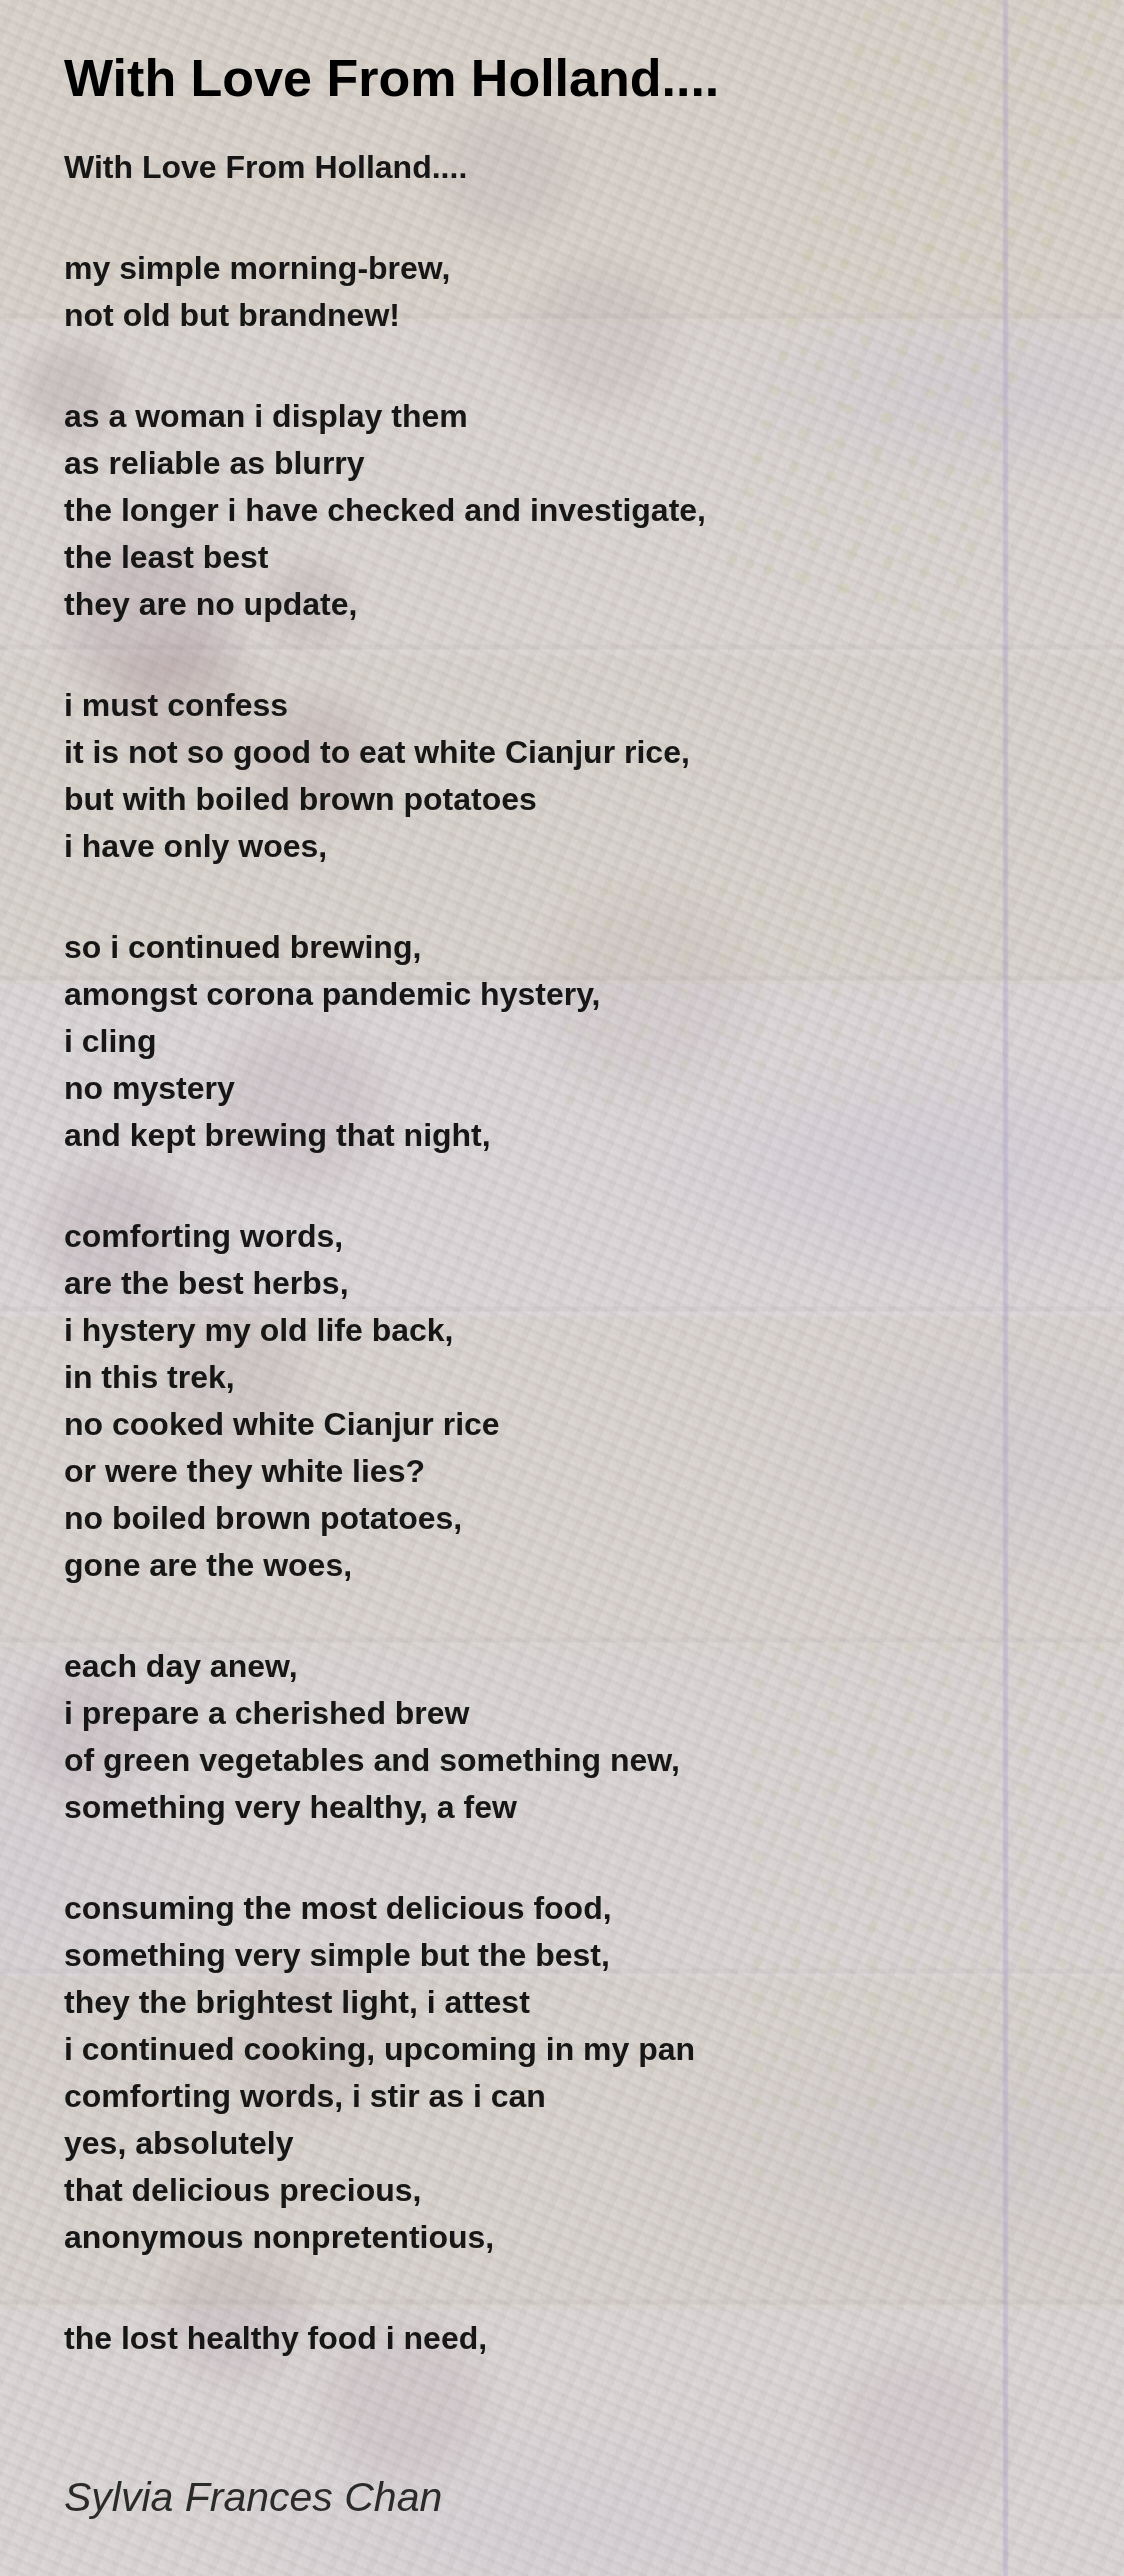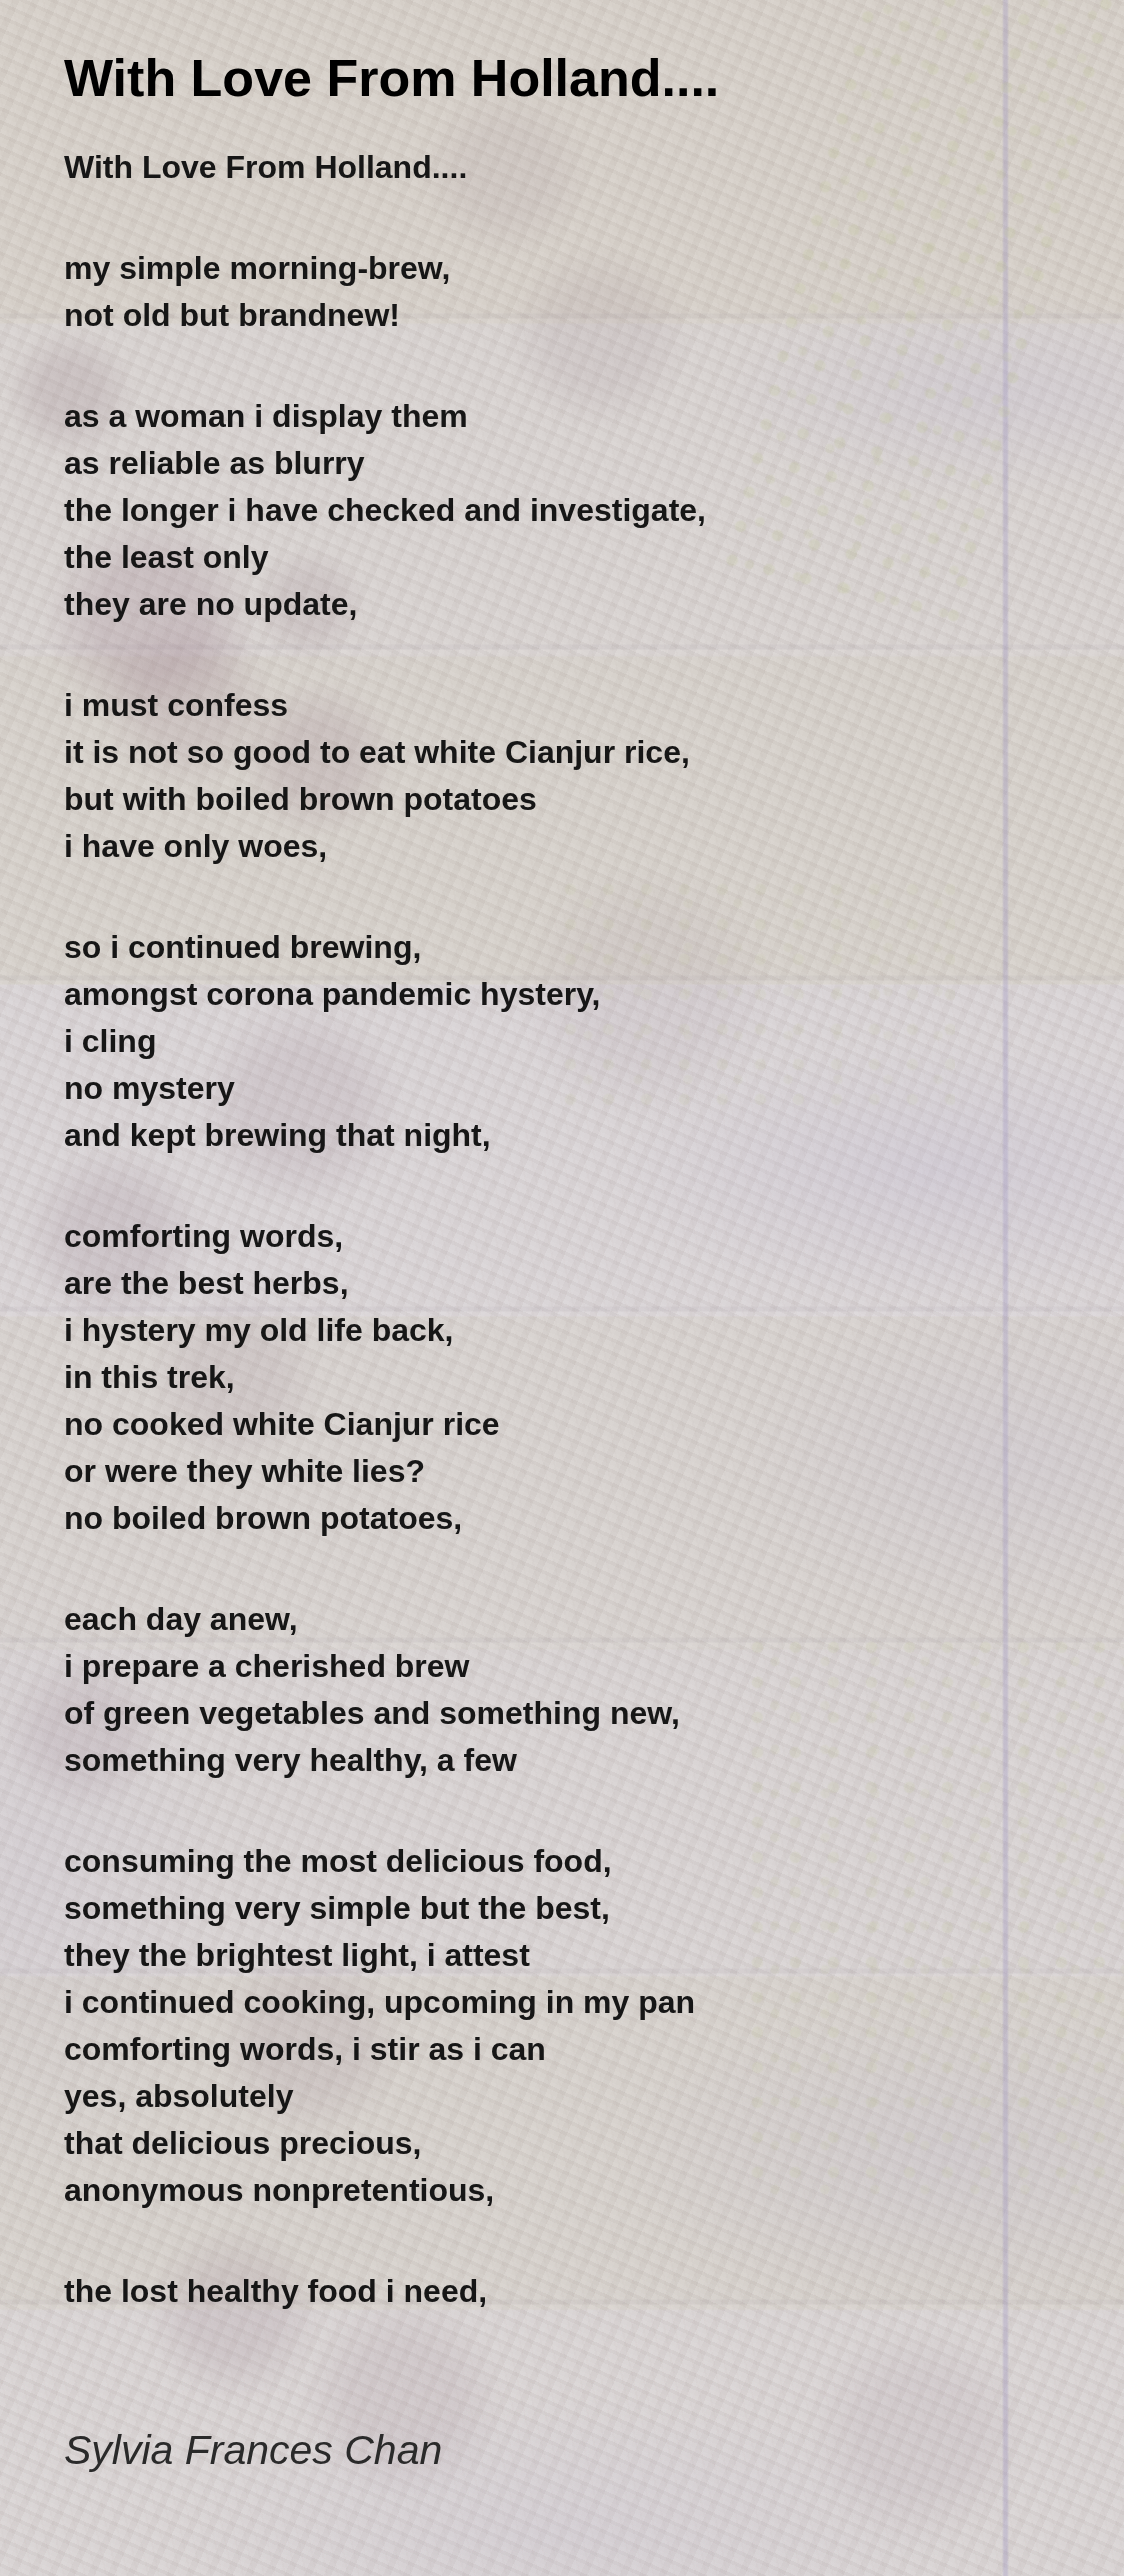--- a/index.html
+++ b/index.html
@@ -143,21 +143,21 @@
           <span class="line">With Love From Holland....</span>
         </p>
         <p class="stanza">
           <span class="line">my simple morning-brew,</span>
           <span class="line">not old but brandnew!</span>
         </p>
         <p class="stanza">
           <span class="line">as a woman i display them</span>
           <span class="line">as reliable as blurry</span>
           <span class="line">the longer i have checked and investigate,</span>
-          <span class="line">the least only</span>
+          <span class="line">the least best</span>
           <span class="line">they are no update,</span>
         </p>
         <p class="stanza">
           <span class="line">i must confess</span>
           <span class="line">it is not so good to eat white Cianjur rice,</span>
           <span class="line">but with boiled brown potatoes</span>
           <span class="line">i have only woes,</span>
         </p>
         <p class="stanza">
           <span class="line">so i continued brewing,</span>
@@ -167,20 +167,21 @@
           <span class="line">and kept brewing that night,</span>
         </p>
         <p class="stanza">
           <span class="line">comforting words,</span>
           <span class="line">are the best herbs,</span>
           <span class="line">i hystery my old life back,</span>
           <span class="line">in this trek,</span>
           <span class="line">no cooked white Cianjur rice</span>
           <span class="line">or were they white lies?</span>
           <span class="line">no boiled brown potatoes,</span>
+          <span class="line">gone are the woes,</span>
         </p>
         <p class="stanza">
           <span class="line">each day anew,</span>
           <span class="line">i prepare a cherished brew</span>
           <span class="line">of green vegetables and something new,</span>
           <span class="line">something very healthy, a few</span>
         </p>
         <p class="stanza">
           <span class="line">consuming the most delicious food,</span>
           <span class="line">something very simple but the best,</span>

